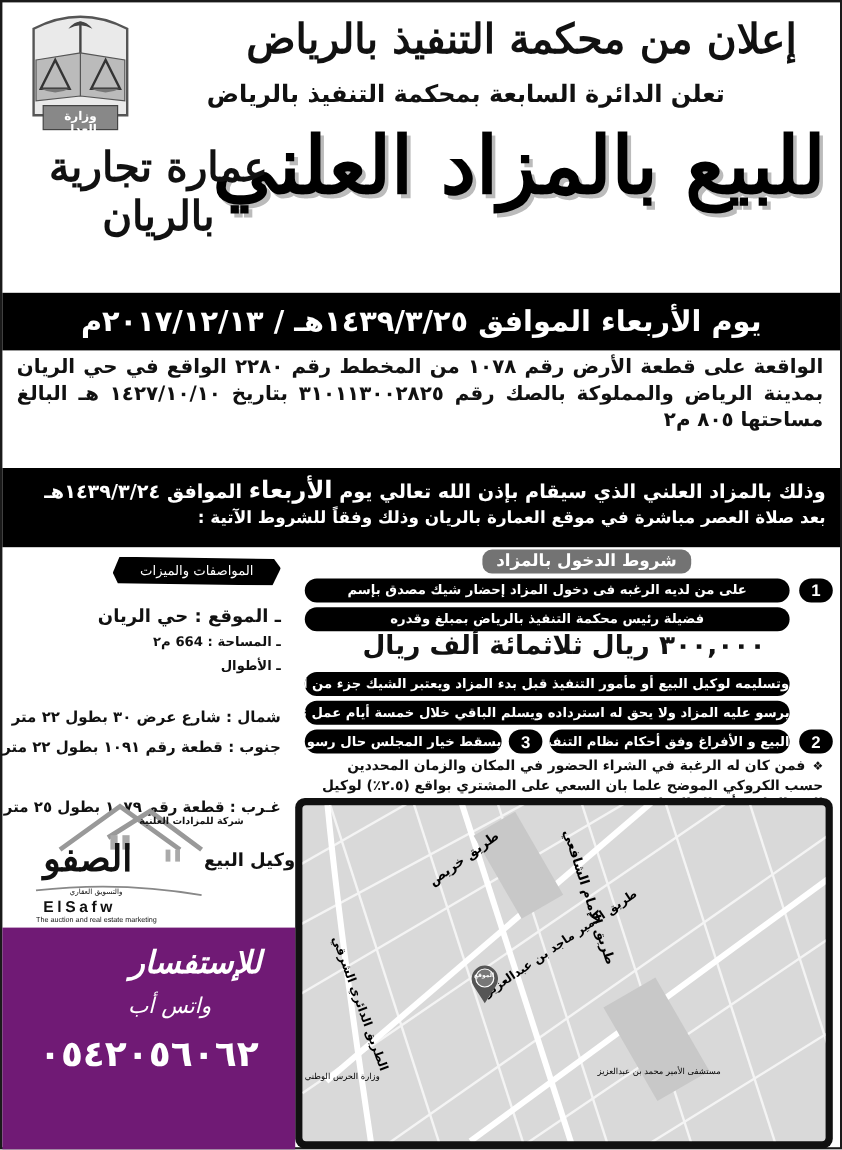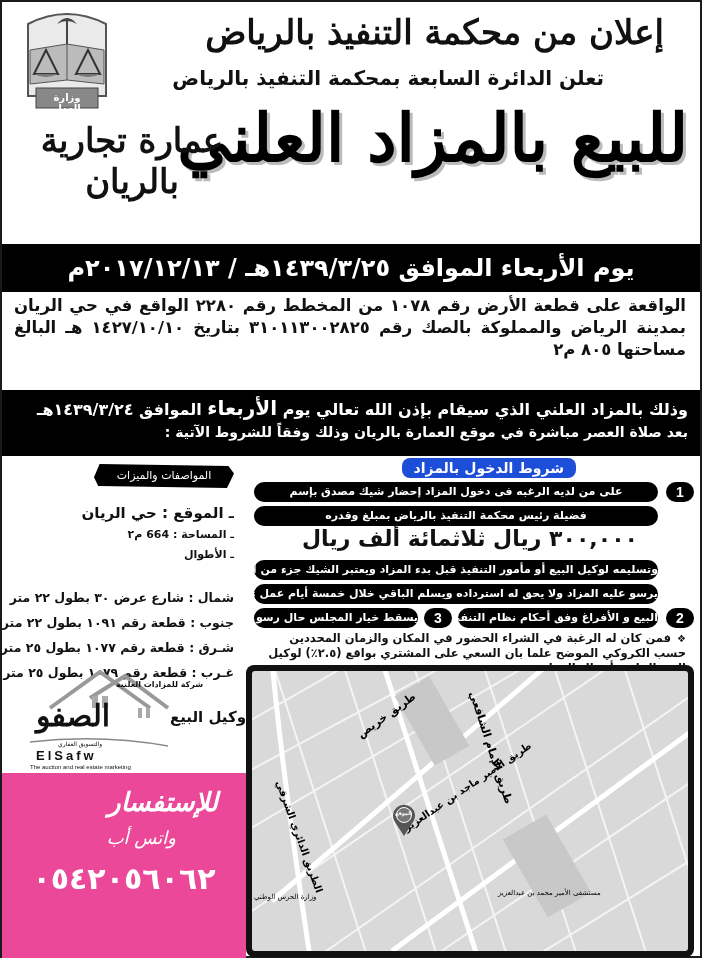--- a/index.html
+++ b/index.html
@@ -23,21 +23,21 @@
   .desc { position: absolute; right: 14px; top: 293px; width: 672px; font-weight: bold; font-size: 16.5px; line-height: 22px; text-align: justify; text-align-last: right; }
 
   
   .band-notice { position: absolute; left: 0; top: 388px; width: 698px; height: 66px; background: #000; color: #fff; padding: 6px 12px 0 12px; }
   .band-notice .l1 { font-weight: bold; font-size: 16px; white-space: nowrap; text-align: right; }
   .band-notice .l1 .big { font-size: 20px; }
   .band-notice .l2 { font-weight: bold; font-size: 14px; white-space: nowrap; text-align: right; margin-top: 4px; }
 
   
   .conditions { position: absolute; right: 6px; top: 456px; width: 440px; height: 200px; }
-  .cond-title { position: absolute; right: 118px; top: 0; background: #1d4ed8; color: #fff; border-radius: 8px; font-weight: bold; font-size: 14px; padding: 0 12px; height: 20px; line-height: 20px; white-space: nowrap; }
+  .cond-title { position: absolute; right: 118px; top: 0; background: #737373; color: #fff; border-radius: 8px; font-weight: bold; font-size: 14px; padding: 0 12px; height: 20px; line-height: 20px; white-space: nowrap; }
   .pill { position: absolute; background: #000; color: #fff; border-radius: 11px; font-weight: bold; font-size: 11px; height: 20px; line-height: 20px; text-align: center; white-space: nowrap; overflow: hidden; }
   .num { position: absolute; background: #000; color: #fff; border-radius: 11px; font-family: "Liberation Sans", sans-serif; font-weight: bold; font-size: 14px; width: 28px; height: 20px; line-height: 20px; text-align: center; }
   .amount { position: absolute; right: 56px; top: 68px; font-weight: bold; font-size: 22px; white-space: nowrap; }
   .note { position: absolute; right: 8px; top: 173px; width: 430px; font-weight: bold; font-size: 11.5px; line-height: 15px; text-align: right; }
   .note .bullet { font-size: 10px; margin-left: 6px; }
 
   
   .map { position: absolute; right: 6px; top: 663px; width: 448px; height: 292px; background: #111; border-radius: 8px; padding: 6px; }
   .map-inner { width: 100%; height: 100%; background: #d9d9d9; border-radius: 3px; position: relative; overflow: hidden; }
   .map-inner svg { position: absolute; left: 0; top: 0; }
@@ -54,21 +54,21 @@
 
   .agent { position: absolute; left: 4px; top: 664px; width: 244px; height: 106px; }
   .agent-label { position: absolute; right: 4px; top: 42px; font-weight: bold; font-size: 15px; white-space: nowrap; }
   .brand { position: absolute; left: 14px; top: 2px; width: 144px; height: 102px; }
   .brand .company { position: absolute; left: 60px; top: 12px; font-size: 8px; font-weight: bold; white-space: nowrap; padding-left: 36px; }
   .brand .arabic { position: absolute; left: 16px; top: 30px; font-family: "DejaVu Serif", serif; font-size: 30px; font-weight: bold; white-space: nowrap; }
   .brand .mk { position: absolute; left: 38px; top: 72px; font-size: 6px; white-space: nowrap; }
   .brand .latin { position: absolute; left: 16px; top: 80px; font-family: "Liberation Sans", sans-serif; font-weight: bold; font-size: 13px; letter-spacing: 3px; }
   .brand .tag { position: absolute; left: 10px; top: 96px; font-family: "Liberation Sans", sans-serif; font-size: 6px; white-space: nowrap; direction: ltr; }
 
-  .contact { position: absolute; left: 0; top: 771px; width: 244px; height: 185px; background: #ec4899; color: #fff; text-align: center; }
+  .contact { position: absolute; left: 0; top: 771px; width: 244px; height: 185px; background: #701a75; color: #fff; text-align: center; }
   .contact .inq { position: absolute; right: 28px; top: 14px; font-family: "DejaVu Serif", serif; font-weight: bold; font-size: 26px; font-style: italic; }
   .contact .wa { position: absolute; right: 70px; top: 54px; font-family: "DejaVu Serif", serif; font-size: 18px; font-style: italic; }
   .contact .phone { position: absolute; left: 0; width: 244px; text-align: center; font-family: "DejaVu Sans", sans-serif; font-weight: bold; font-size: 30px; letter-spacing: 1px; direction: rtl; }
 </style>
 </head>
 <body>
 
 <div class="page">
 
   <div class="header">
@@ -178,24 +178,20 @@
     <div class="spec-small" style="top:70px;">ـ المساحة : 664 م٢</div>
     <div class="spec-small" style="top:90px;">ـ الأطوال</div>
     <div class="bound" style="top:108px;">
       <span class="lbl">شمال :</span>
       <span>شارع عرض ٣٠ بطول ٢٢ متر</span>
     </div>
     <div class="bound" style="top:133px;">
       <span class="lbl">جنوب :</span>
       <span>قطعة رقم ١٠٩١ بطول ٢٢ متر</span>
     </div>
-    <div class="bound" style="top:158px;">
-      <span class="lbl">شـرق :</span>
-      <span>قطعة رقم ١٠٧٧ بطول ٢٥ متر</span>
-    </div>
     <div class="bound" style="top:183px;">
       <span class="lbl">غـرب :</span>
       <span>قطعة رقم ١٠٧٩ بطول ٢٥ متر</span>
     </div>
   </div>
 
   <div class="agent">
     <div class="agent-label">وكيل البيع</div>
     <div class="brand">
       <svg width="150" height="80" viewBox="0 0 150 80" style="position:absolute;left:0;top:0;">

